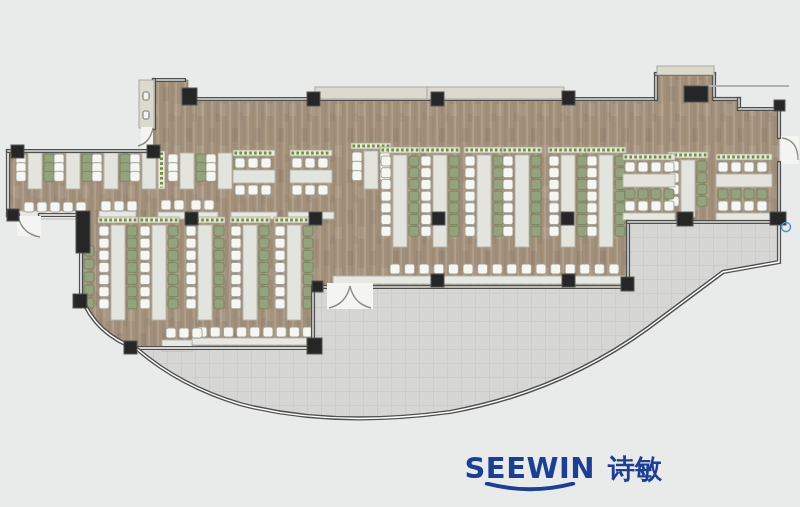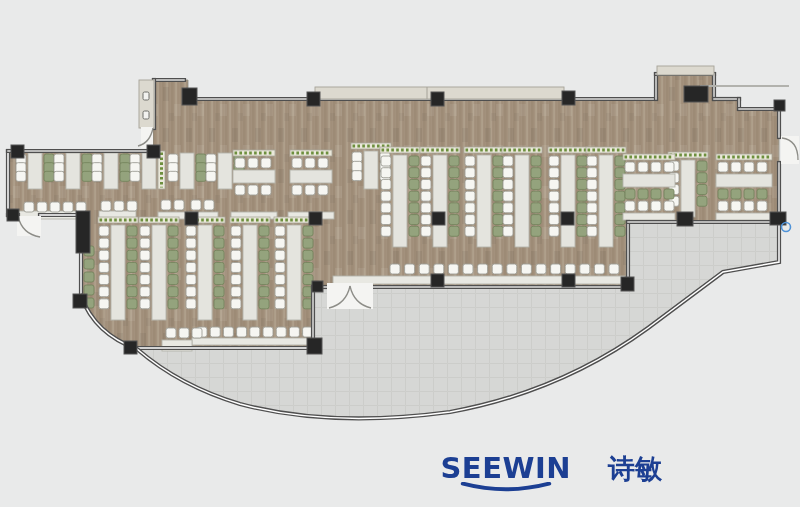--- a/index.html
+++ b/index.html
@@ -20,21 +20,21 @@
   .col{fill:var(--column);stroke:#545454;stroke-width:1;}
   .band{fill:var(--band);stroke:#a5a298;stroke-width:0.9;}
   .door-fill{fill:#f4f4f2;}
   .door-arc{stroke:#8d8d88;stroke-width:1.3;fill:none;}
   .marker{fill:none;stroke:#4f93d8;stroke-width:1.6;}
   .logo{position:absolute;right:10px;bottom:24px;display:flex;align-items:center;gap:13px;
         color:var(--brand,#1c3f93);}
   .logo-latin-wrap{position:relative;display:inline-block;}
   .logo-latin{font-weight:900;font-size:29px;letter-spacing:0.5px;line-height:1;}
   .logo-swoosh{position:absolute;left:14%;top:100%;width:72%;height:12px;margin-top:-1px;}
-  .logo-cjk{font-weight:900;font-size:27px;line-height:1;margin-left:24px;}
+  .logo-cjk{font-weight:900;font-size:27px;line-height:1;}
 </style>
 </head>
 <body>
 
 <div class="stage">
   <svg id="plan" width="800" height="507" viewBox="0 0 800 507">
       <defs>
         <pattern id="wood" width="9" height="58" patternUnits="userSpaceOnUse">
           <rect x="0" y="0" width="9" height="58" fill="#a4927e"></rect>
           <rect x="0" y="0" width="2.6" height="58" fill="#94826d" opacity="0.45"></rect>

